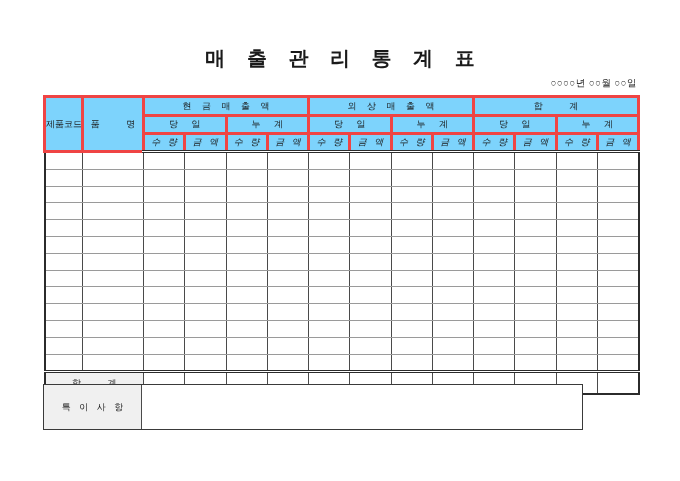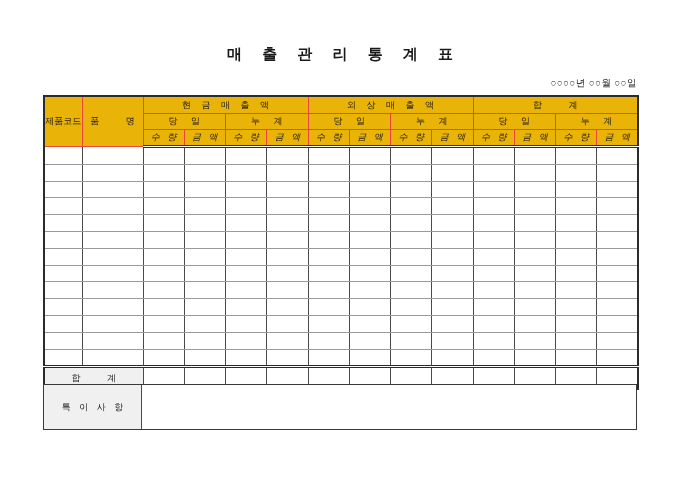--- a/index.html
+++ b/index.html
@@ -16,21 +16,21 @@
     overflow: hidden;
   }
   .page { position: absolute; inset: 0; background: #ffffff; }
 
   .doc-title {
     position: absolute;
     top: 45px;
     left: 0;
     width: 100%;
     text-align: center;
-    font-size: 15px;
+    font-size: 20px;
     font-weight: bold;
     letter-spacing: 8px;
     text-indent: 8px;
     color: #1a1a1a;
     white-space: nowrap;
   }
 
   .doc-date {
     position: absolute;
     top: 77px;
@@ -54,22 +54,22 @@
     padding: 0;
     font-size: 9px;
     font-weight: normal;
     text-align: center;
     vertical-align: middle;
     white-space: nowrap;
     overflow: hidden;
     color: #1a1a1a;
   }
   thead th {
-    border: 1px solid #ef4444;
-    background: #eab308;
+    border: 3px solid #ef4444;
+    background: #7dd3fc;
     height: 16px;
   }
   thead tr.subhead th { height: 15px; }
   thead tr:last-child th { border-bottom: 3px double #2b2b2b; }
   tbody td {
     height: 15.8px;
     border-left: 1px solid #4a4a4a;
     border-right: 1px solid #4a4a4a;
     border-top: 1px solid #9a9a9a;
     border-bottom: 1px solid #9a9a9a;
@@ -85,21 +85,21 @@
 
   .ws-xl { word-spacing: 24px; }
   .ws-lg { word-spacing: 11px; margin-top: 32px; }
   .ws-md { word-spacing: 5px; font-style: italic; }
   .ls-grp { letter-spacing: 4px; text-indent: 4px; }
 
   .notes {
     position: absolute;
     top: 384px;
     left: 43px;
-    width: 594px;
+    width: 540px;
     height: 46px;
     border: 1.5px solid #3a3a3a;
     box-sizing: border-box;
     display: flex;
     background: #ffffff;
   }
   .notes-label {
     flex: none;
     width: 98px;
     box-sizing: border-box;

